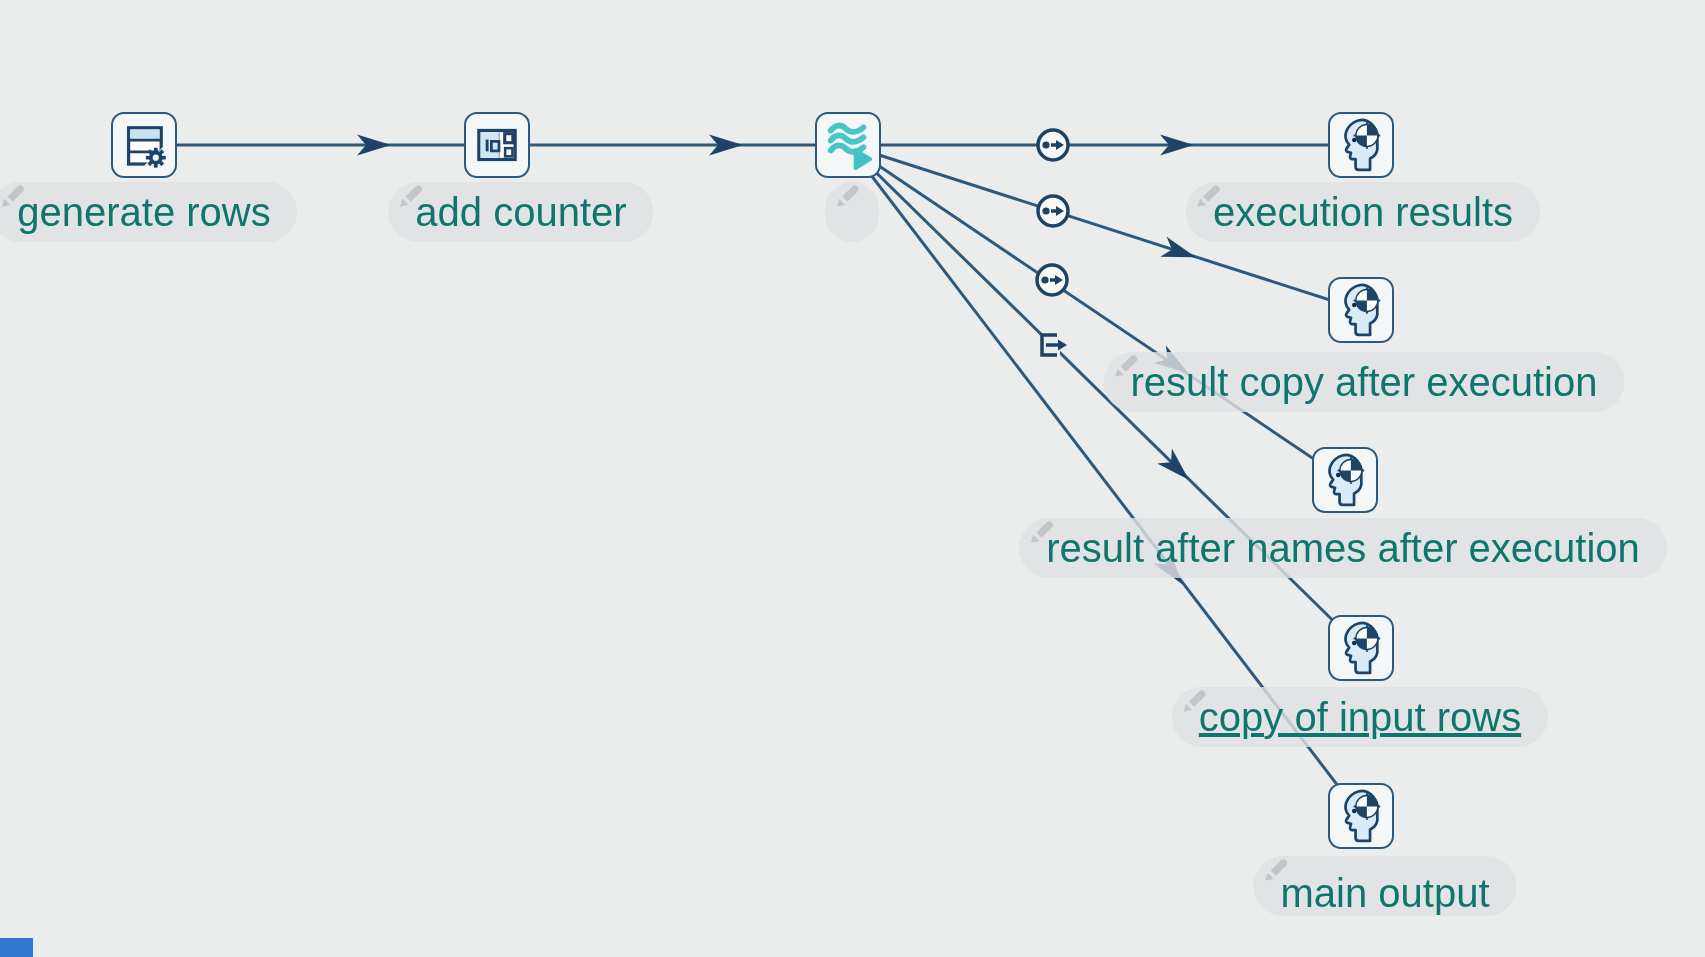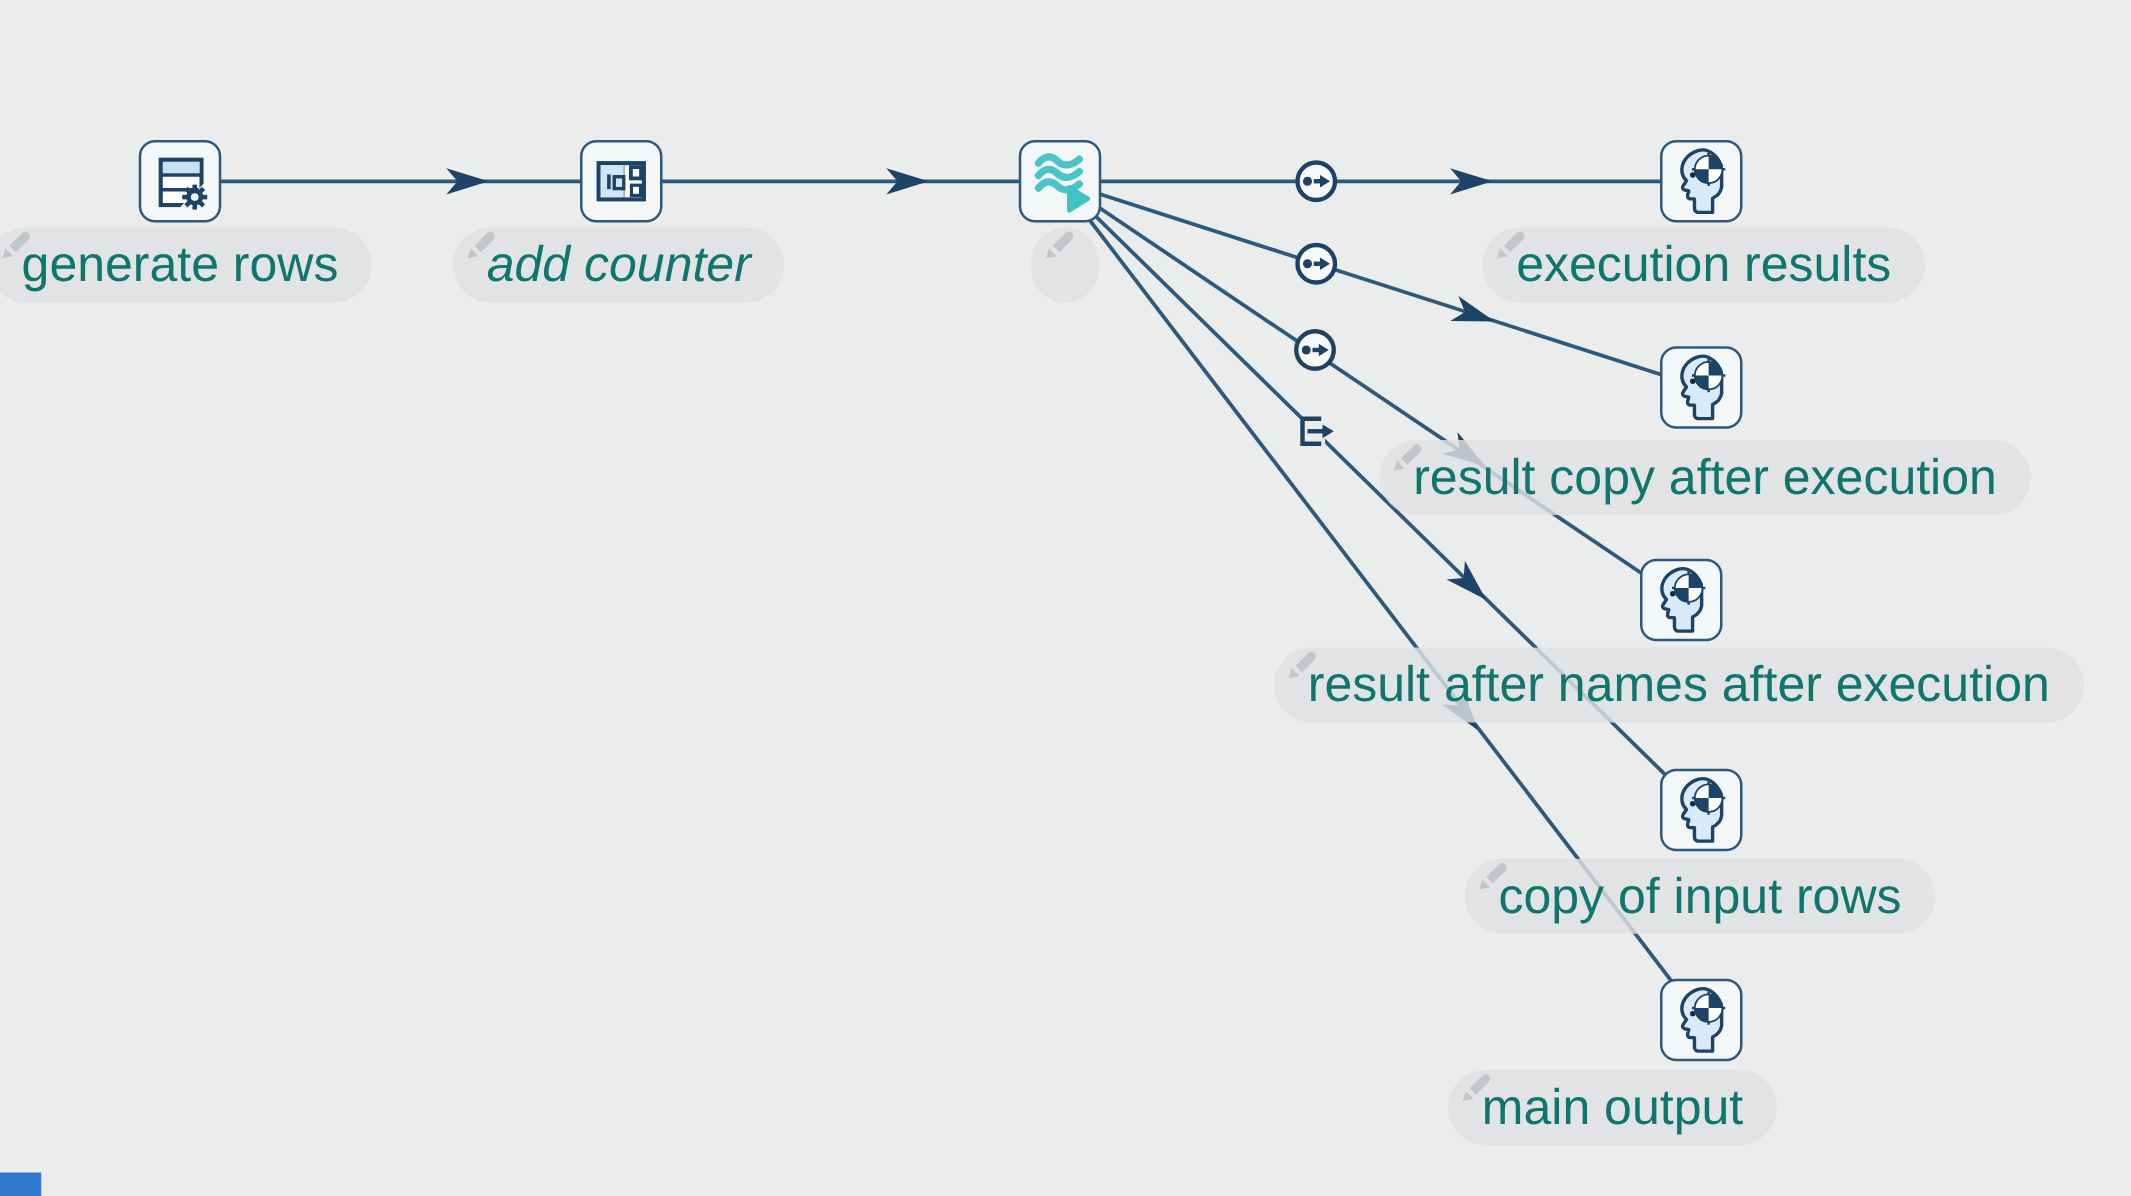--- a/index.html
+++ b/index.html
@@ -108,21 +108,21 @@
     <polygon class="midicon-fill" points="7,-5.5 16,0 7,5.5"></polygon>
   </g>
 </svg>
 
 <div class="pill" style="left:144px;top:182px;">
   <svg class="pencil">
       <use href="#pencil-sym"></use>
     </svg>
   <span>generate rows</span>
 </div>
-<div class="pill" style="left:495px;top:182px;font-style:italic;">
+<div class="pill" style="left:521px;top:182px;">
   <svg class="pencil">
       <use href="#pencil-sym"></use>
     </svg>
   <span>add counter</span>
 </div>
 <div class="pill" style="left:852px;top:182px;">
   <svg class="pencil">
       <use href="#pencil-sym"></use>
     </svg>
 </div>
@@ -137,27 +137,27 @@
       <use href="#pencil-sym"></use>
     </svg>
   <span>result copy after execution</span>
 </div>
 <div class="pill" style="left:1343px;top:518px;">
   <svg class="pencil">
       <use href="#pencil-sym"></use>
     </svg>
   <span>result after names after execution</span>
 </div>
-<div class="pill" style="left:1360px;top:687px;">
+<div class="pill" style="left:1360px;top:687px;text-decoration:underline;">
   <svg class="pencil">
       <use href="#pencil-sym"></use>
     </svg>
   <span>copy of input rows</span>
 </div>
-<div class="pill" style="left:1290px;top:856px;">
+<div class="pill" style="left:1385px;top:856px;align-items:flex-end;">
   <svg class="pencil">
       <use href="#pencil-sym"></use>
     </svg>
   <span>main output</span>
 </div>
 
 <div class="iconbox" style="left:111px;top:112px;">
   <svg viewBox="0 0 64 64">
     <rect x="15" y="13" width="36" height="40" fill="#ffffff" stroke="#1d4467" stroke-width="3.6"></rect>
     <rect x="17" y="15" width="32" height="10" fill="#c6e0f4"></rect>

